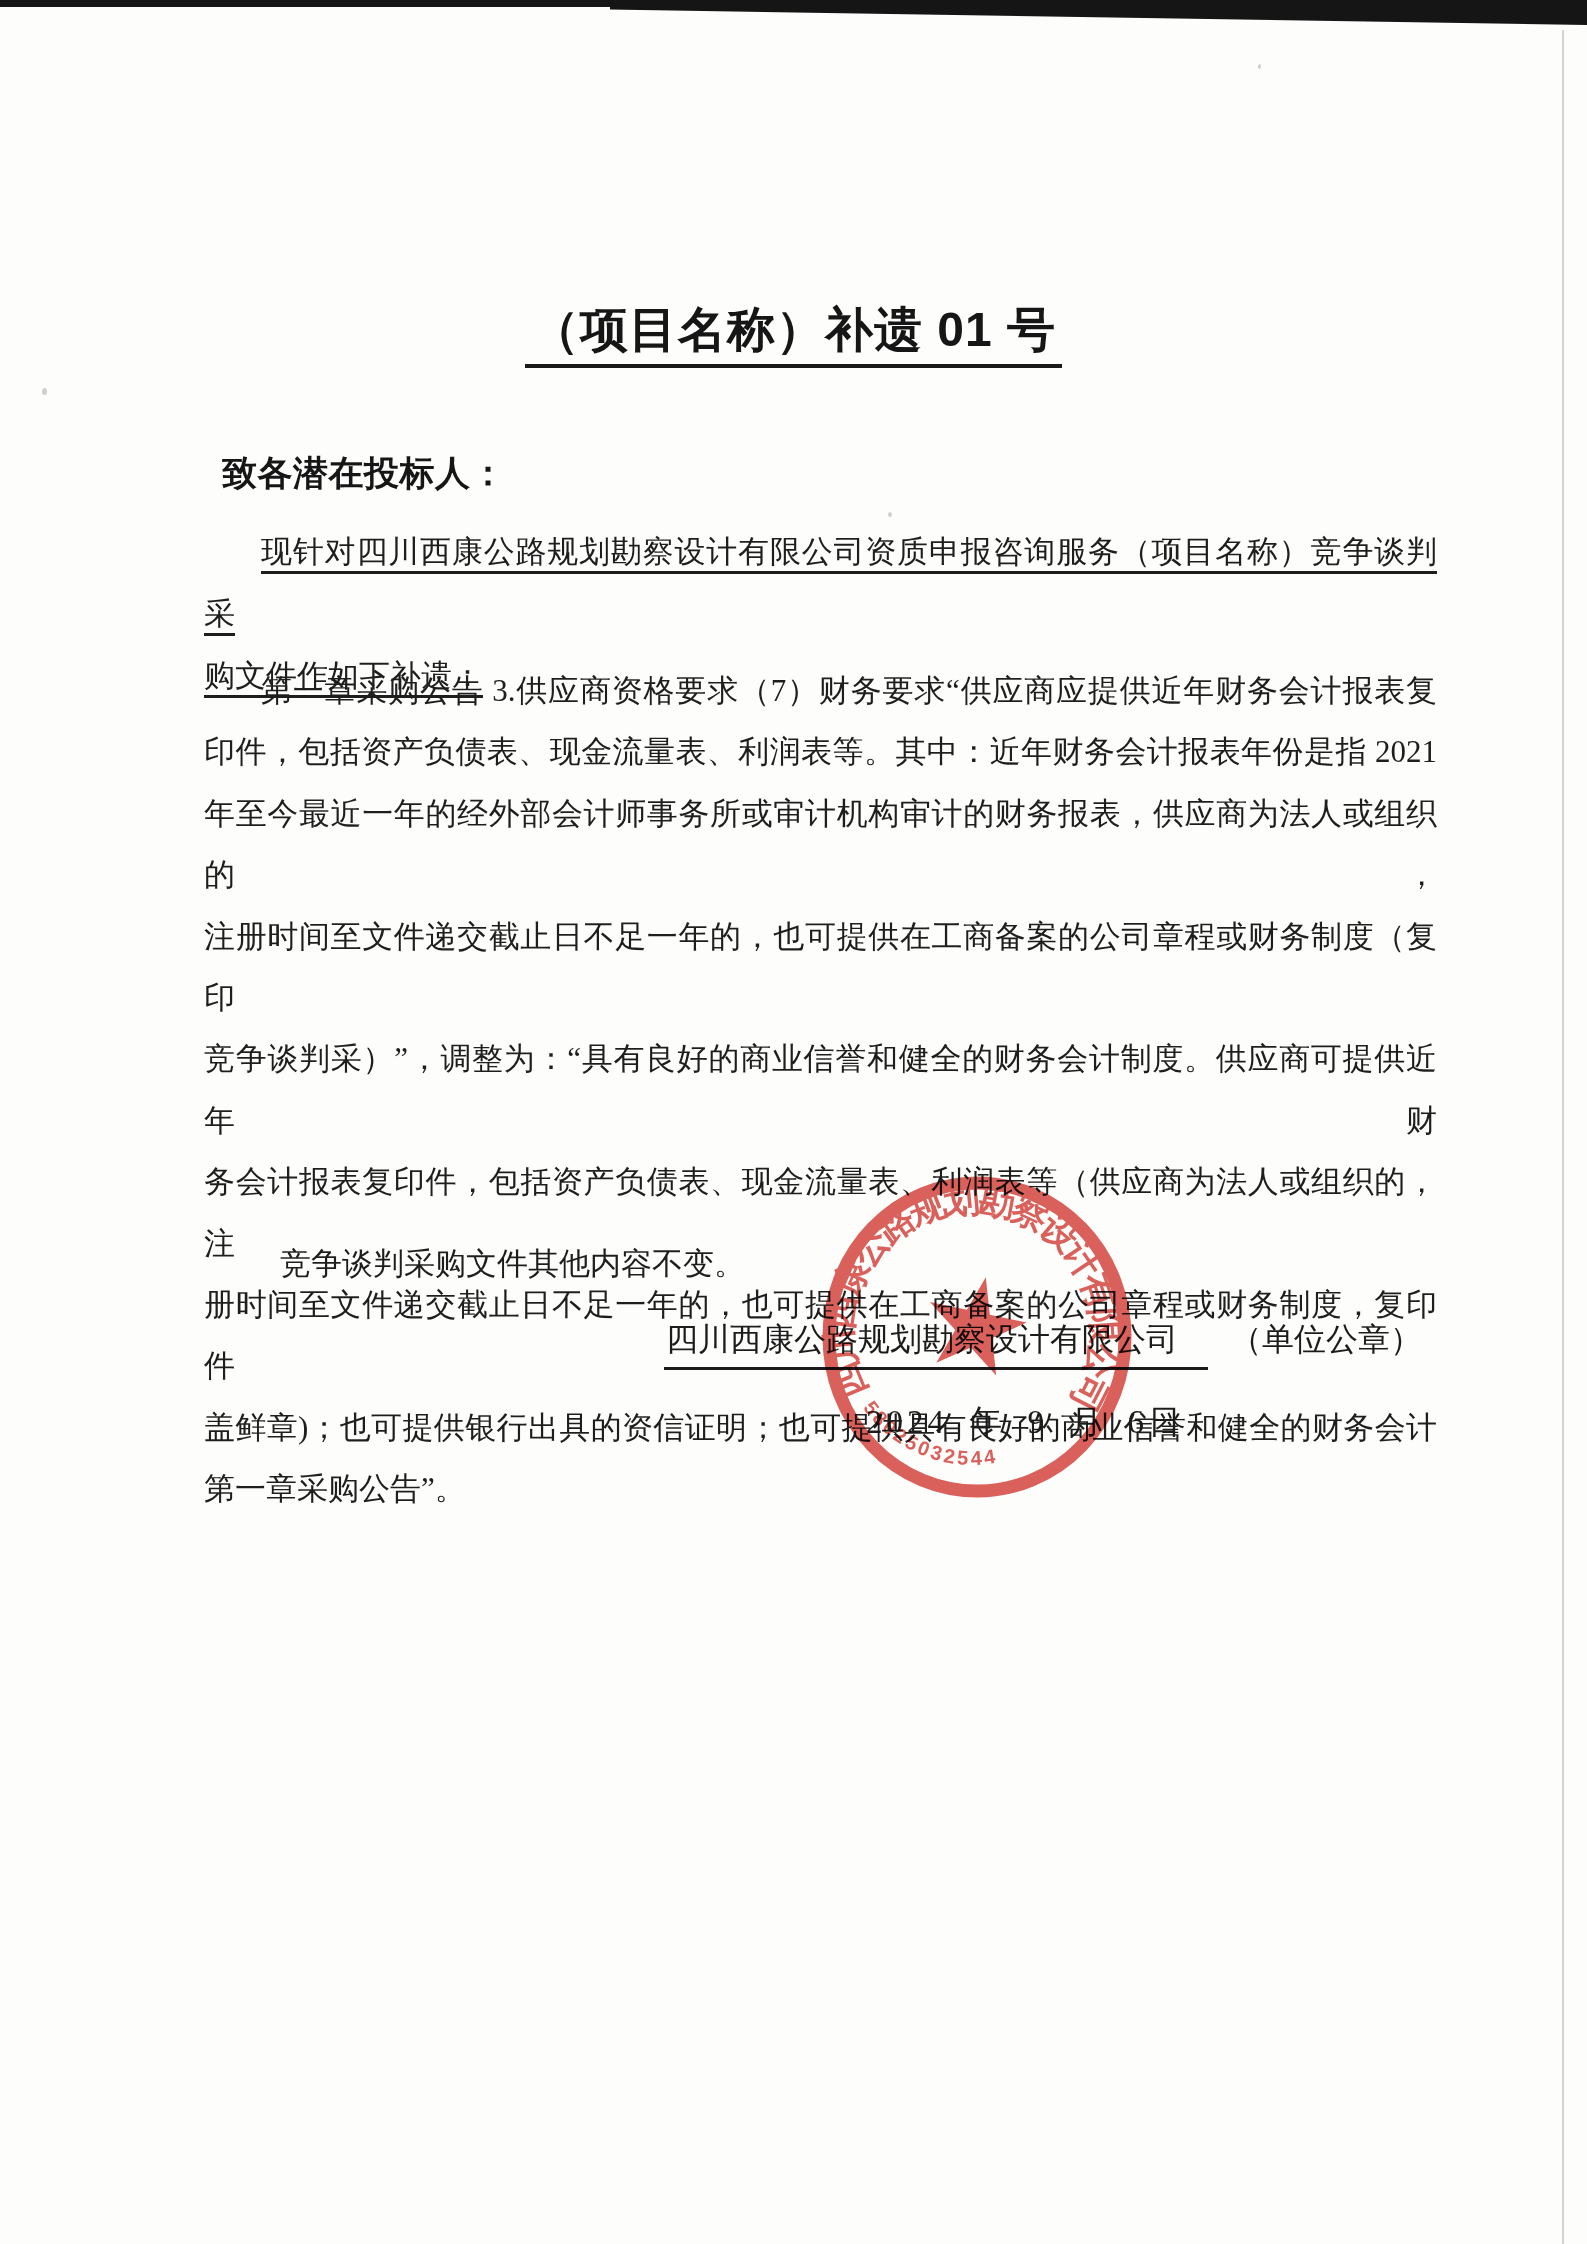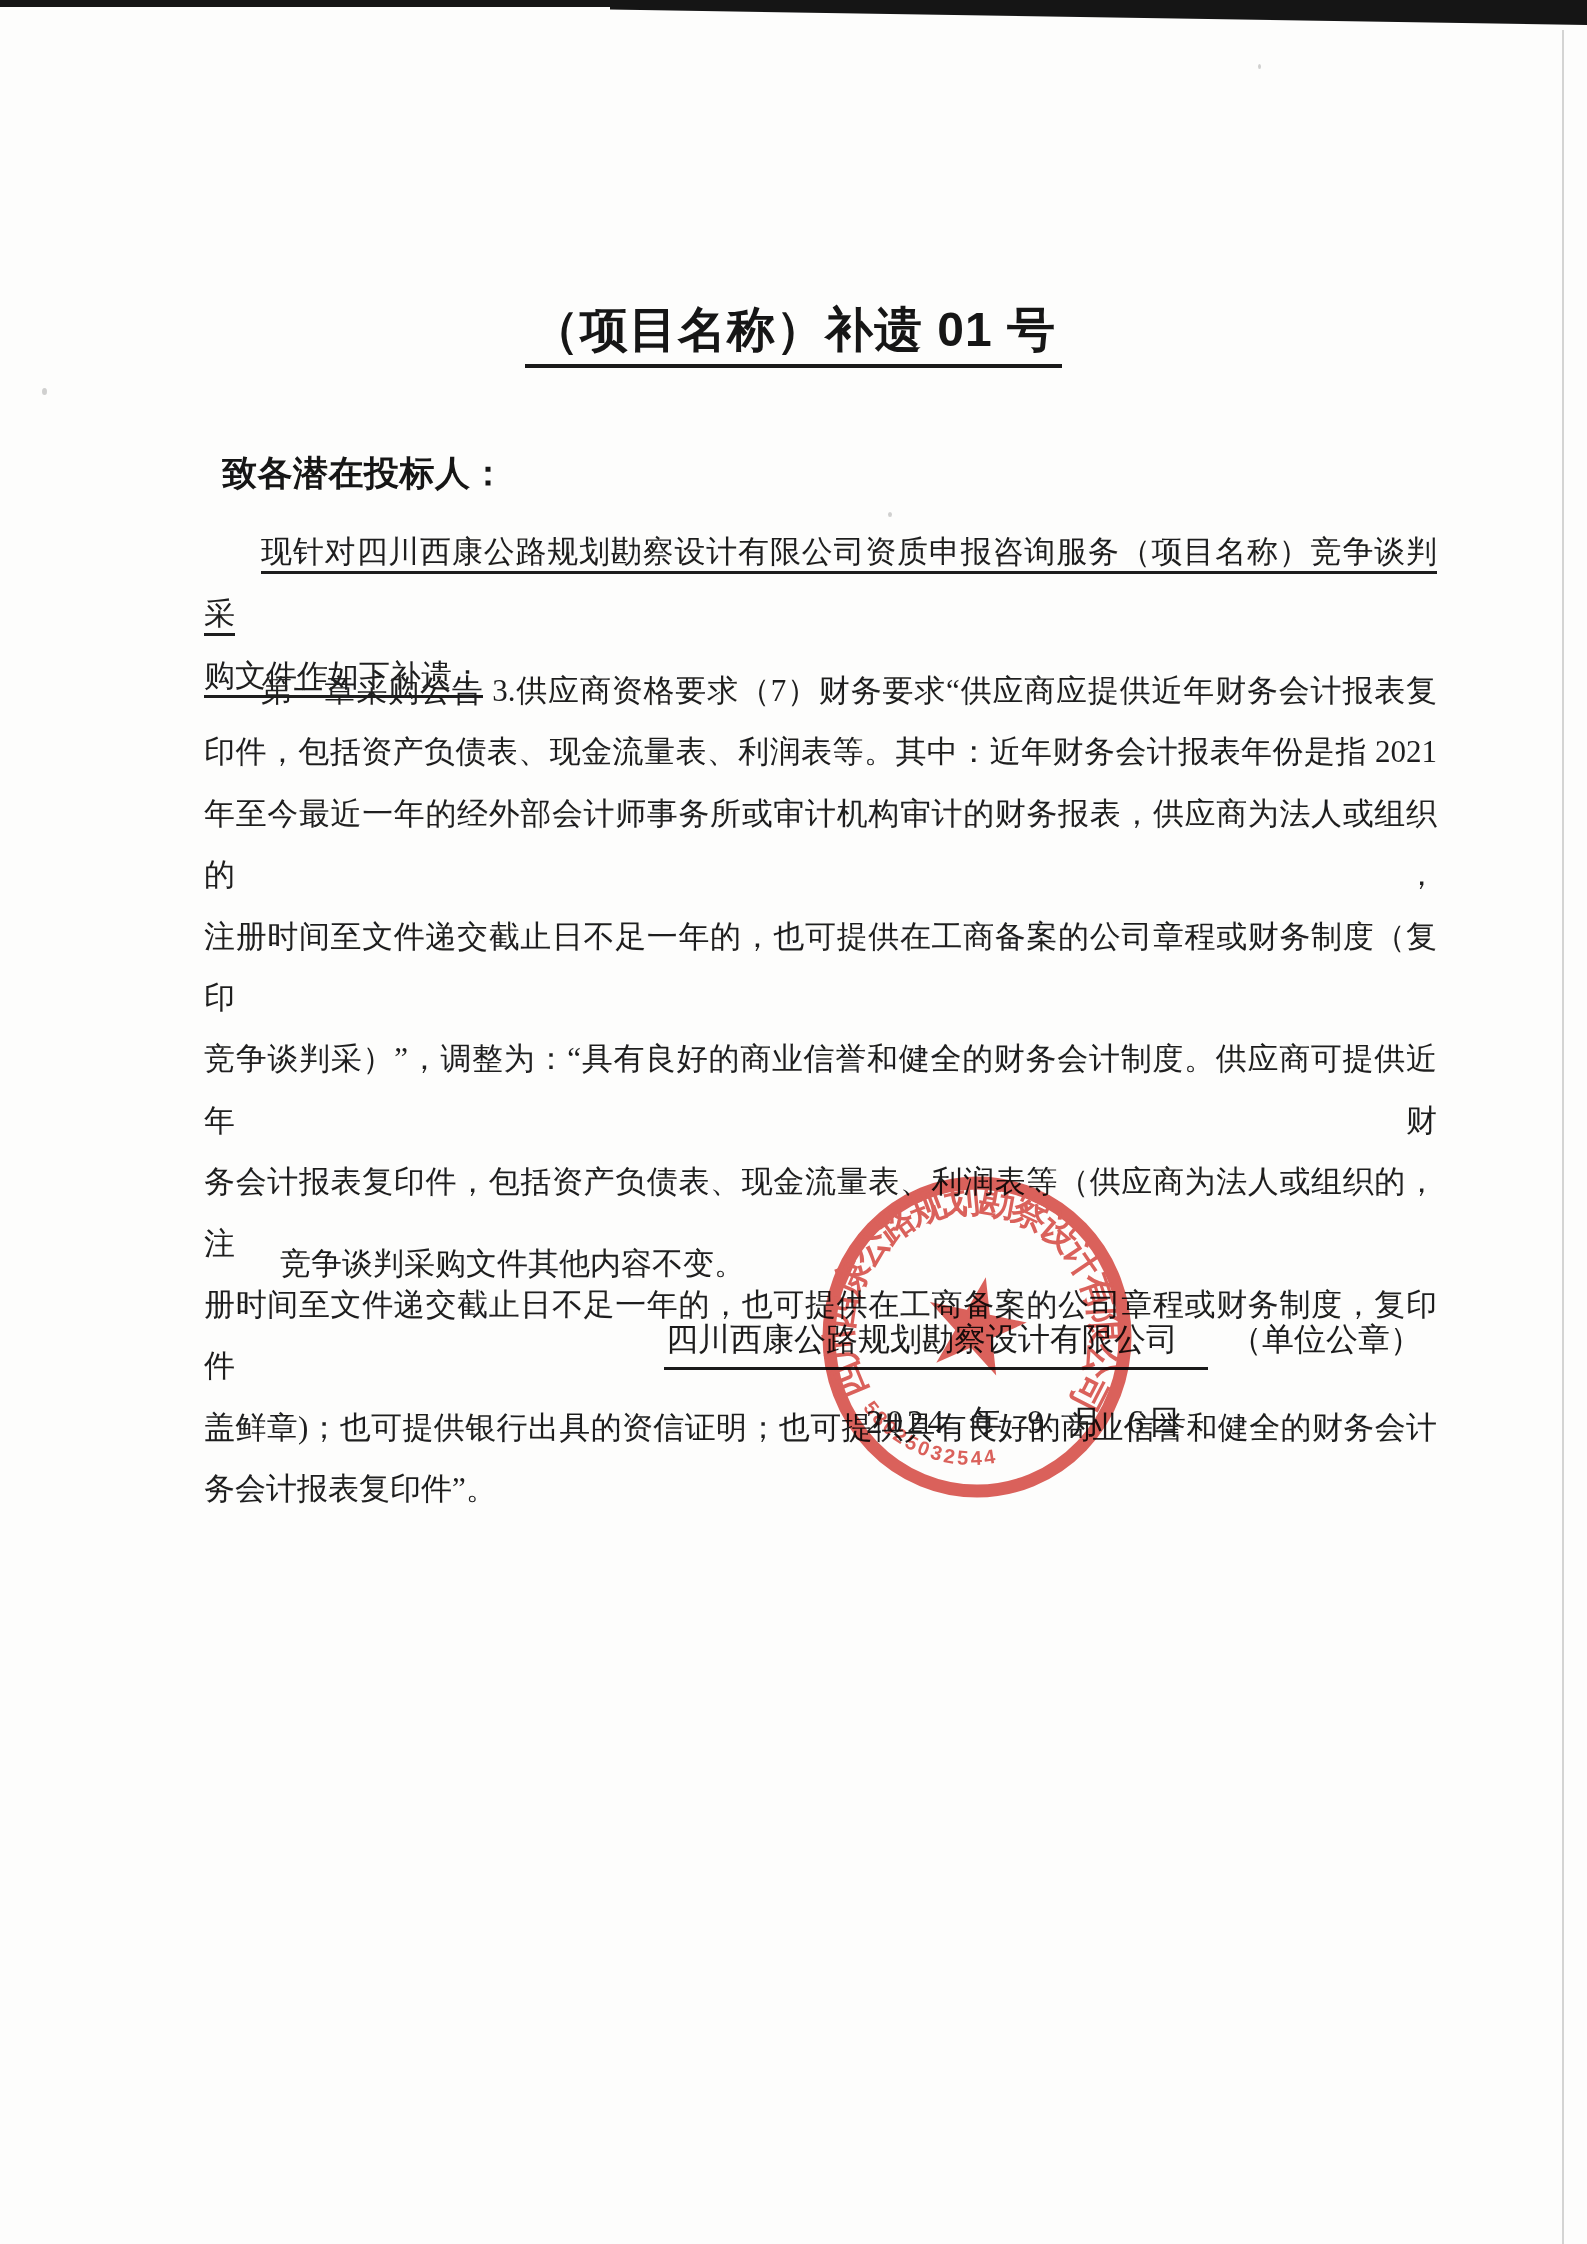--- a/index.html
+++ b/index.html
@@ -95,21 +95,21 @@
 
   <div class="block body-block">
     <div class="line ind j">第一章采购公告 3.供应商资格要求（7）财务要求“供应商应提供近年财务会计报表复</div>
     <div class="line j">印件，包括资产负债表、现金流量表、利润表等。其中：近年财务会计报表年份是指 2021</div>
     <div class="line j">年至今最近一年的经外部会计师事务所或审计机构审计的财务报表，供应商为法人或组织的，</div>
     <div class="line j">注册时间至文件递交截止日不足一年的，也可提供在工商备案的公司章程或财务制度（复印</div>
     <div class="line j">竞争谈判采）”，调整为：“具有良好的商业信誉和健全的财务会计制度。供应商可提供近年财</div>
     <div class="line j">务会计报表复印件，包括资产负债表、现金流量表、利润表等（供应商为法人或组织的，注</div>
     <div class="line j">册时间至文件递交截止日不足一年的，也可提供在工商备案的公司章程或财务制度，复印件</div>
     <div class="line j">盖鲜章)；也可提供银行出具的资信证明；也可提供具有良好的商业信誉和健全的财务会计</div>
-    <div class="line">务会计报表复印件”。</div>
+    <div class="line">第一章采购公告”。</div>
   </div>
 
   <div class="closing">竞争谈判采购文件其他内容不变。</div>
 
   <div class="signature">
     <span class="company">四川西康公路规划勘察设计有限公司</span><span class="seal-note">（单位公章）</span>
   </div>
 
   <div class="date-line">2024 年 9 月 6日</div>
 

